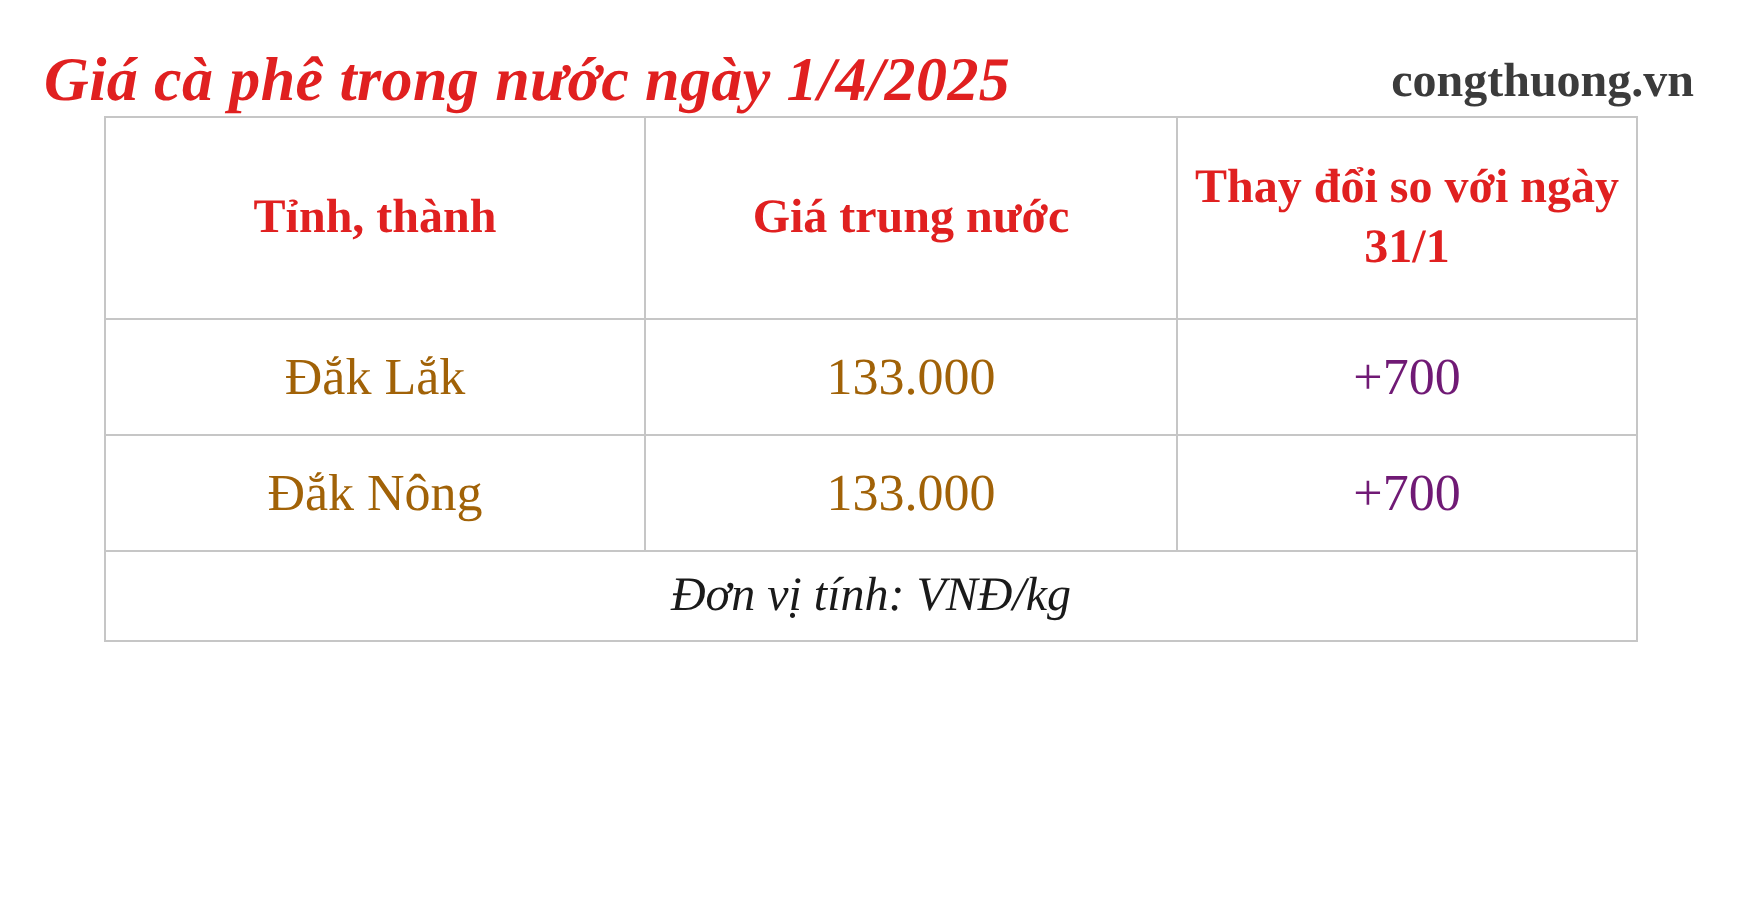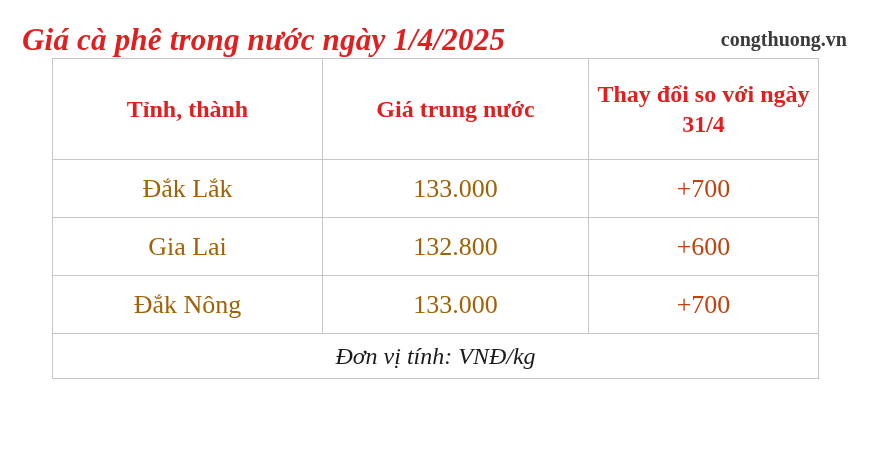--- a/index.html
+++ b/index.html
@@ -39,21 +39,21 @@
     color: #e02020;
     white-space: nowrap;
     letter-spacing: 0.2px;
   }
   .brand {
     position: absolute;
     right: 22px;
     top: 28px;
     font-family: "Liberation Serif", serif;
     font-weight: bold;
-    font-size: 20px;
+    font-size: 24px;
     color: #3b3b3b;
     white-space: nowrap;
   }
   table.price-table {
     position: absolute;
     left: 52px;
     top: 58px;
     width: 766px;
     border-collapse: collapse;
     table-layout: fixed;
@@ -75,21 +75,21 @@
     line-height: 1.25;
     padding: 4px 6px;
   }
   td.cell {
     font-family: "Liberation Serif", serif;
     font-size: 26px;
     color: #a16207;
     height: 57px;
   }
   td.cell.change {
-    color: #c2410c;
+    color: #701a75;
   }
   td.unit-cell {
     text-align: right;
     font-family: "Liberation Serif", serif;
     font-style: italic;
     font-size: 24px;
     color: #1a1a1a;
     height: 44px;
     padding-right: 14px;
   }
@@ -110,33 +110,28 @@
   <table class="price-table">
     <colgroup>
       <col class="col-a">
       <col class="col-b">
       <col class="col-c">
     </colgroup>
     <thead>
       <tr>
         <th class="col-head">Tỉnh, thành</th>
         <th class="col-head">Giá trung nước</th>
-        <th class="col-head">Thay đổi so với ngày 31/4</th>
+        <th class="col-head">Thay đổi so với ngày 31/1</th>
       </tr>
     </thead>
     <tbody>
       <tr>
         <td class="cell">Đắk Lắk</td>
         <td class="cell">133.000</td>
         <td class="cell change">+700</td>
-      </tr>
-      <tr>
-        <td class="cell">Gia Lai</td>
-        <td class="cell">132.800</td>
-        <td class="cell change">+600</td>
       </tr>
       <tr>
         <td class="cell">Đắk Nông</td>
         <td class="cell">133.000</td>
         <td class="cell change">+700</td>
       </tr>
       <tr>
         <td class="unit-cell" colspan="3">Đơn vị tính: VNĐ/kg</td>
       </tr>
     </tbody>

